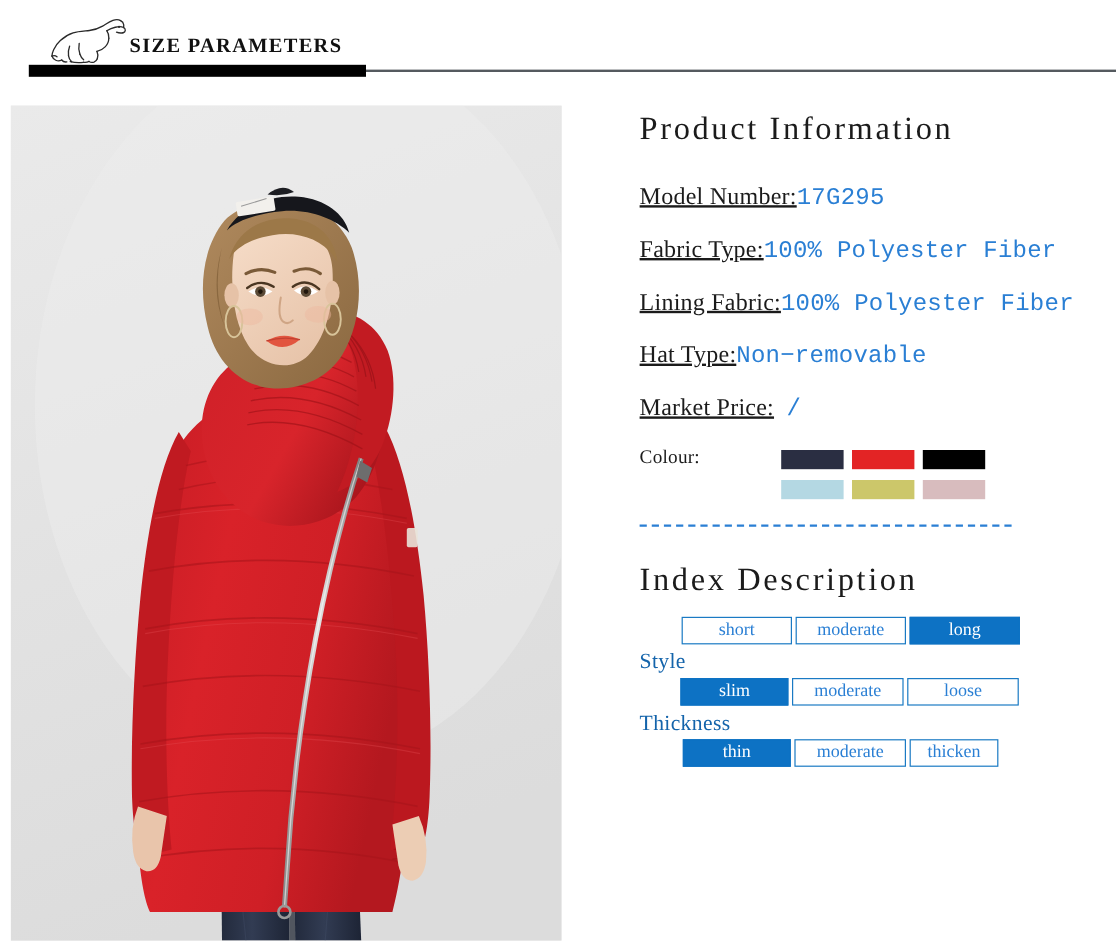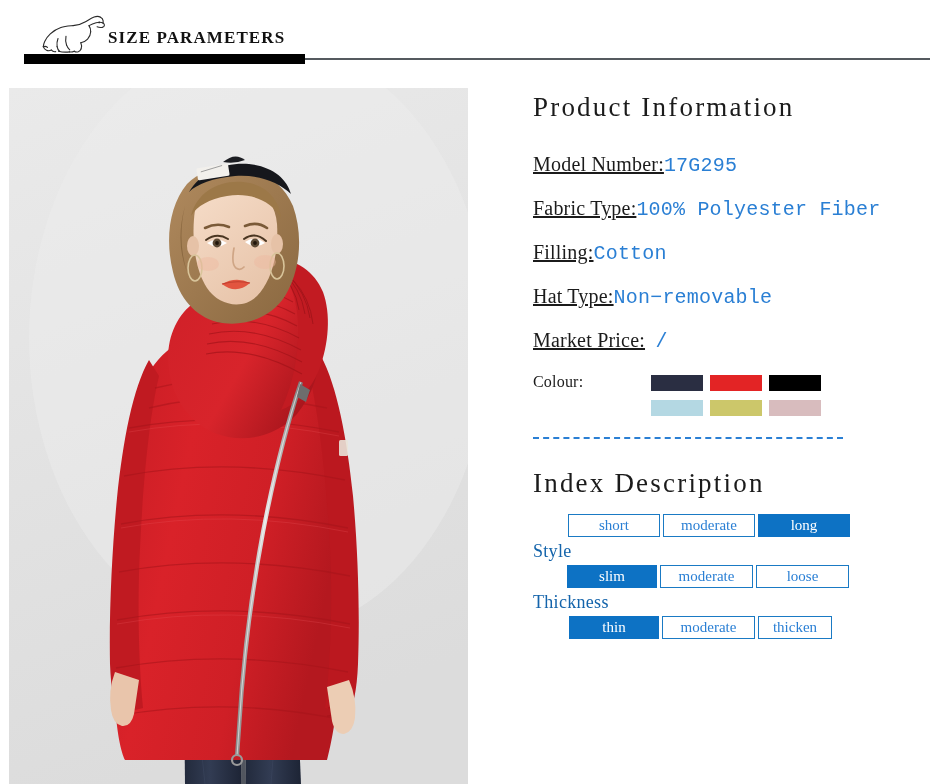--- a/index.html
+++ b/index.html
@@ -451,24 +451,24 @@
   <div id="spec-list">
 
     <div class="spec-row">
       <span class="spec-label">Model Number:</span><span class="spec-value">17G295</span>
     </div>
 
     <div class="spec-row">
       <span class="spec-label">Fabric Type:</span><span class="spec-value">100% Polyester Fiber</span>
     </div>
 
-
     <div class="spec-row">
-      <span class="spec-label">Filling:</span><span class="spec-value">Cotton</span>
-    </div>
+      <span class="spec-label">Lining Fabric:</span><span class="spec-value">100% Polyester Fiber</span>
+    </div>
+
 
     <div class="spec-row">
       <span class="spec-label">Hat Type:</span><span class="spec-value">Non−removable</span>
     </div>
 
     <div class="spec-row">
       <span class="spec-label">Market Price:</span>&nbsp;&nbsp;<span class="spec-value">/</span>
     </div>
 
   </div>

